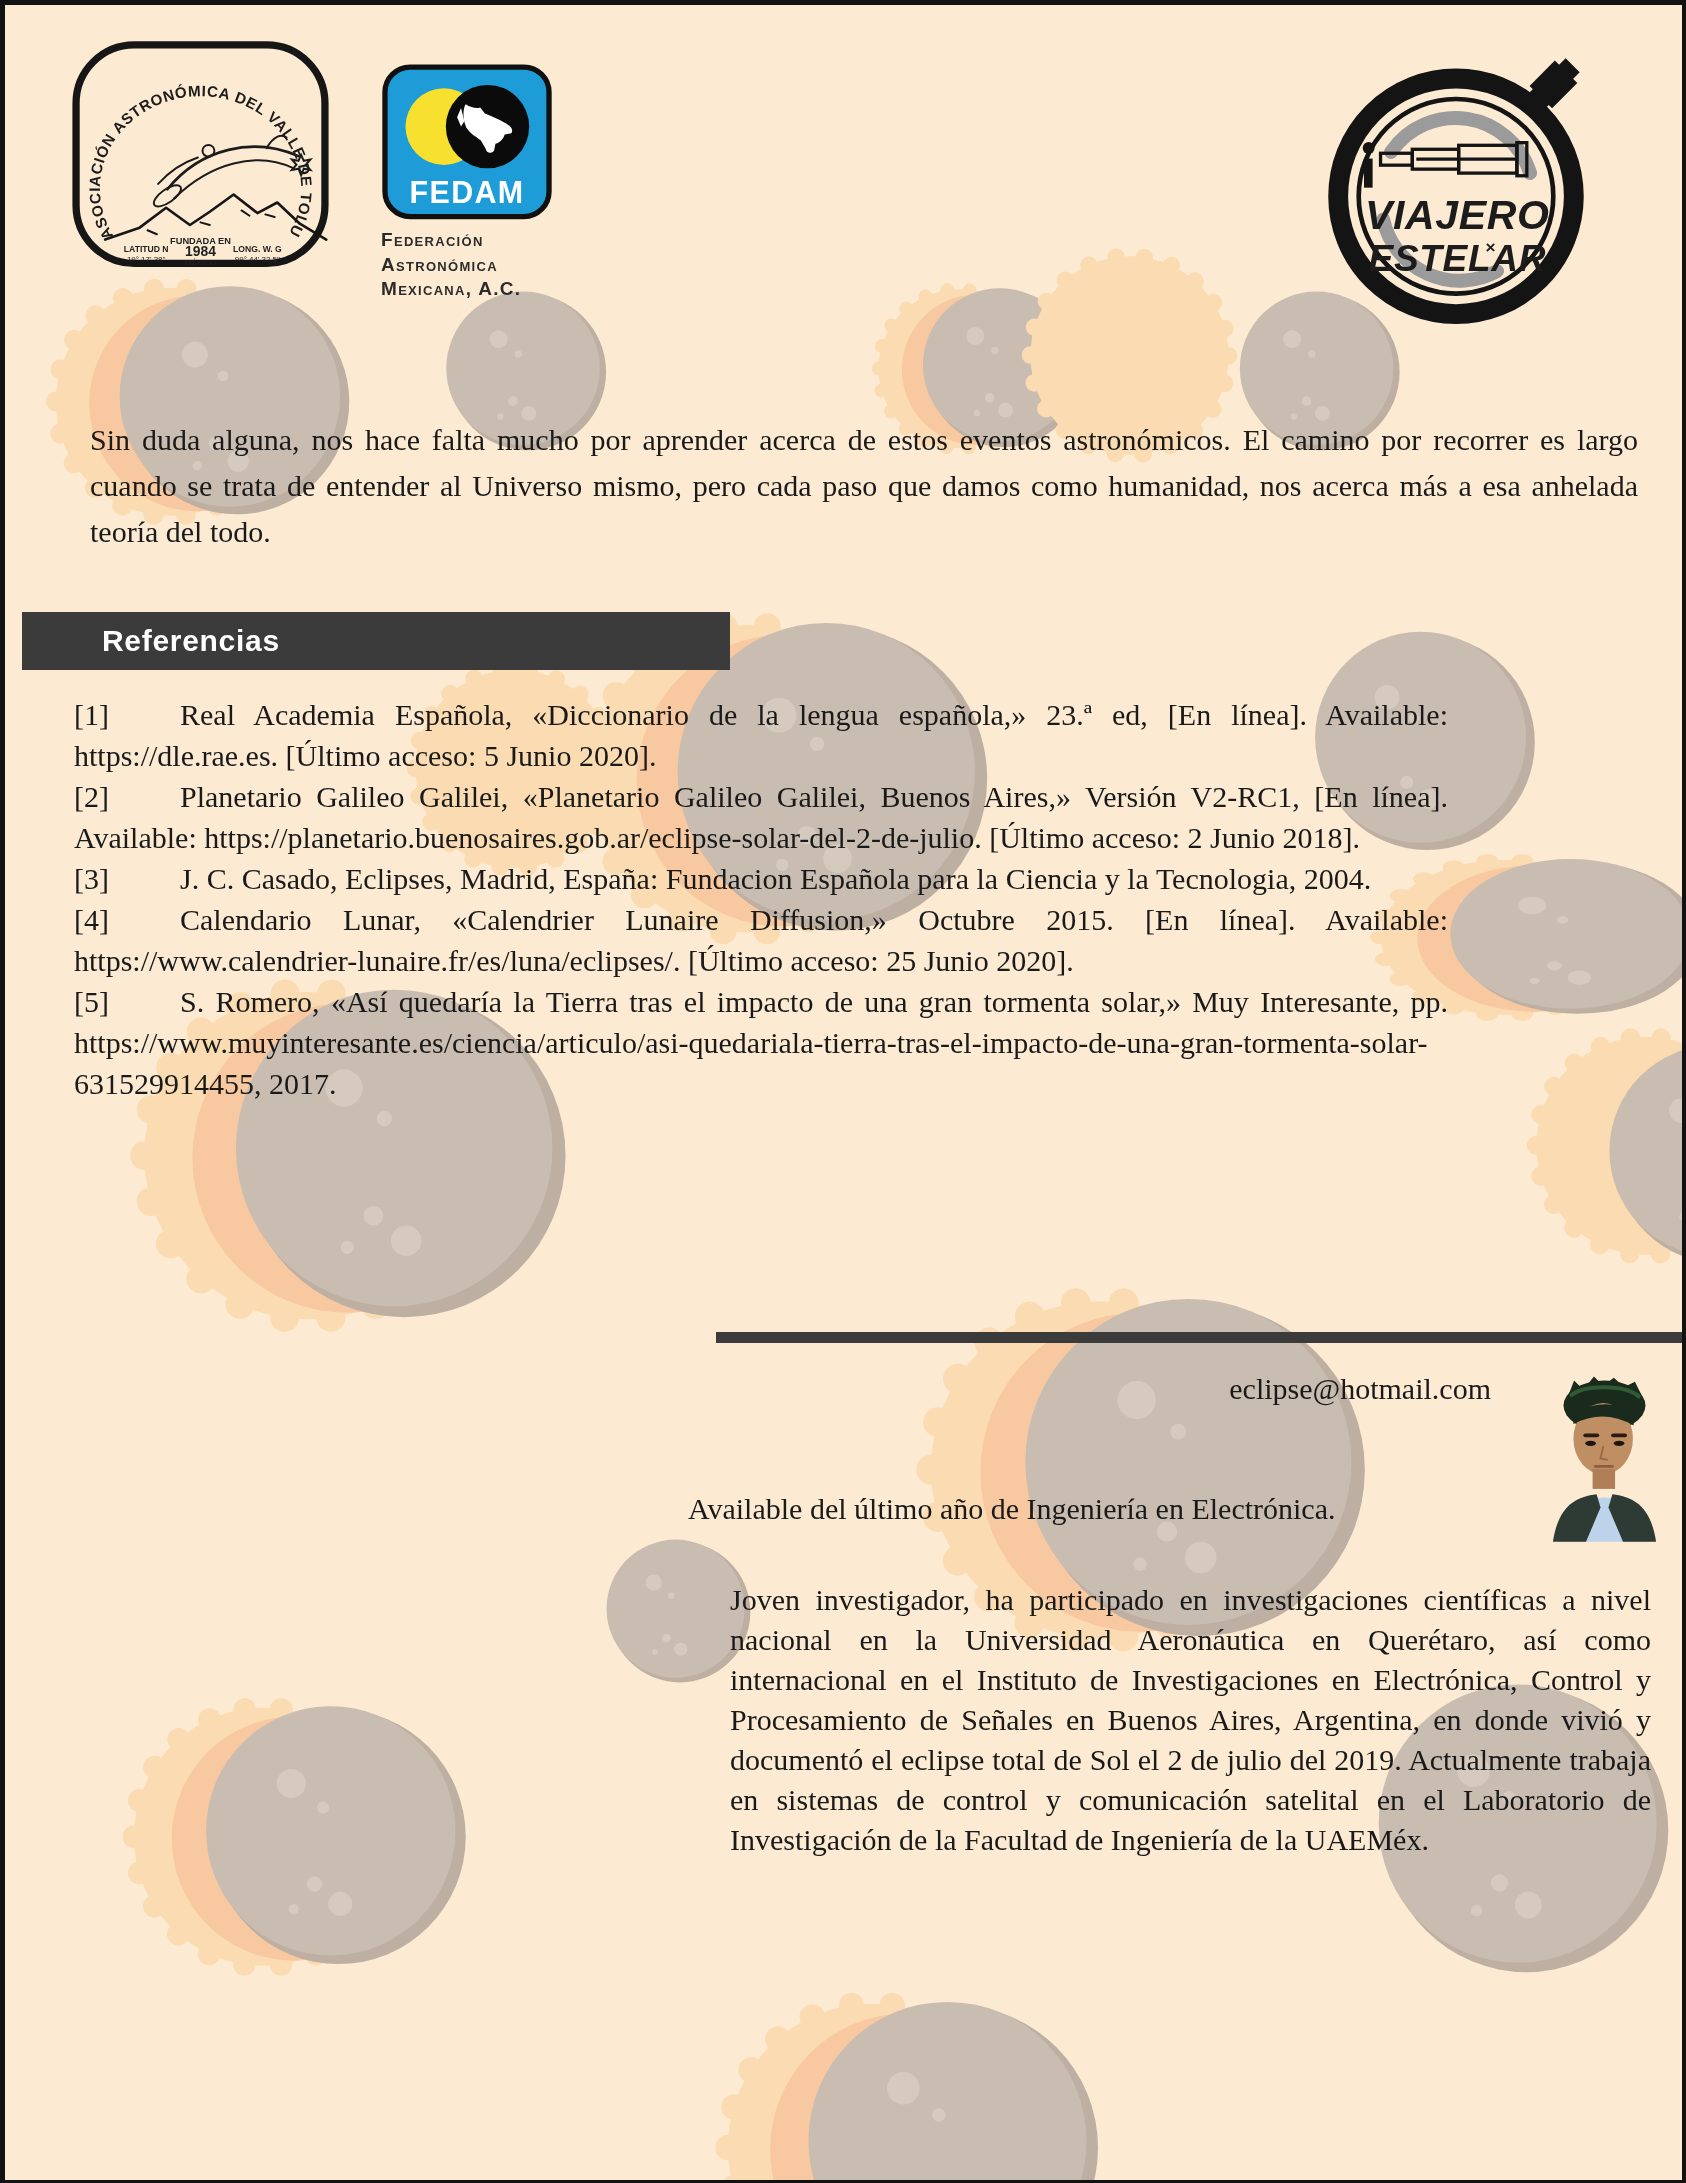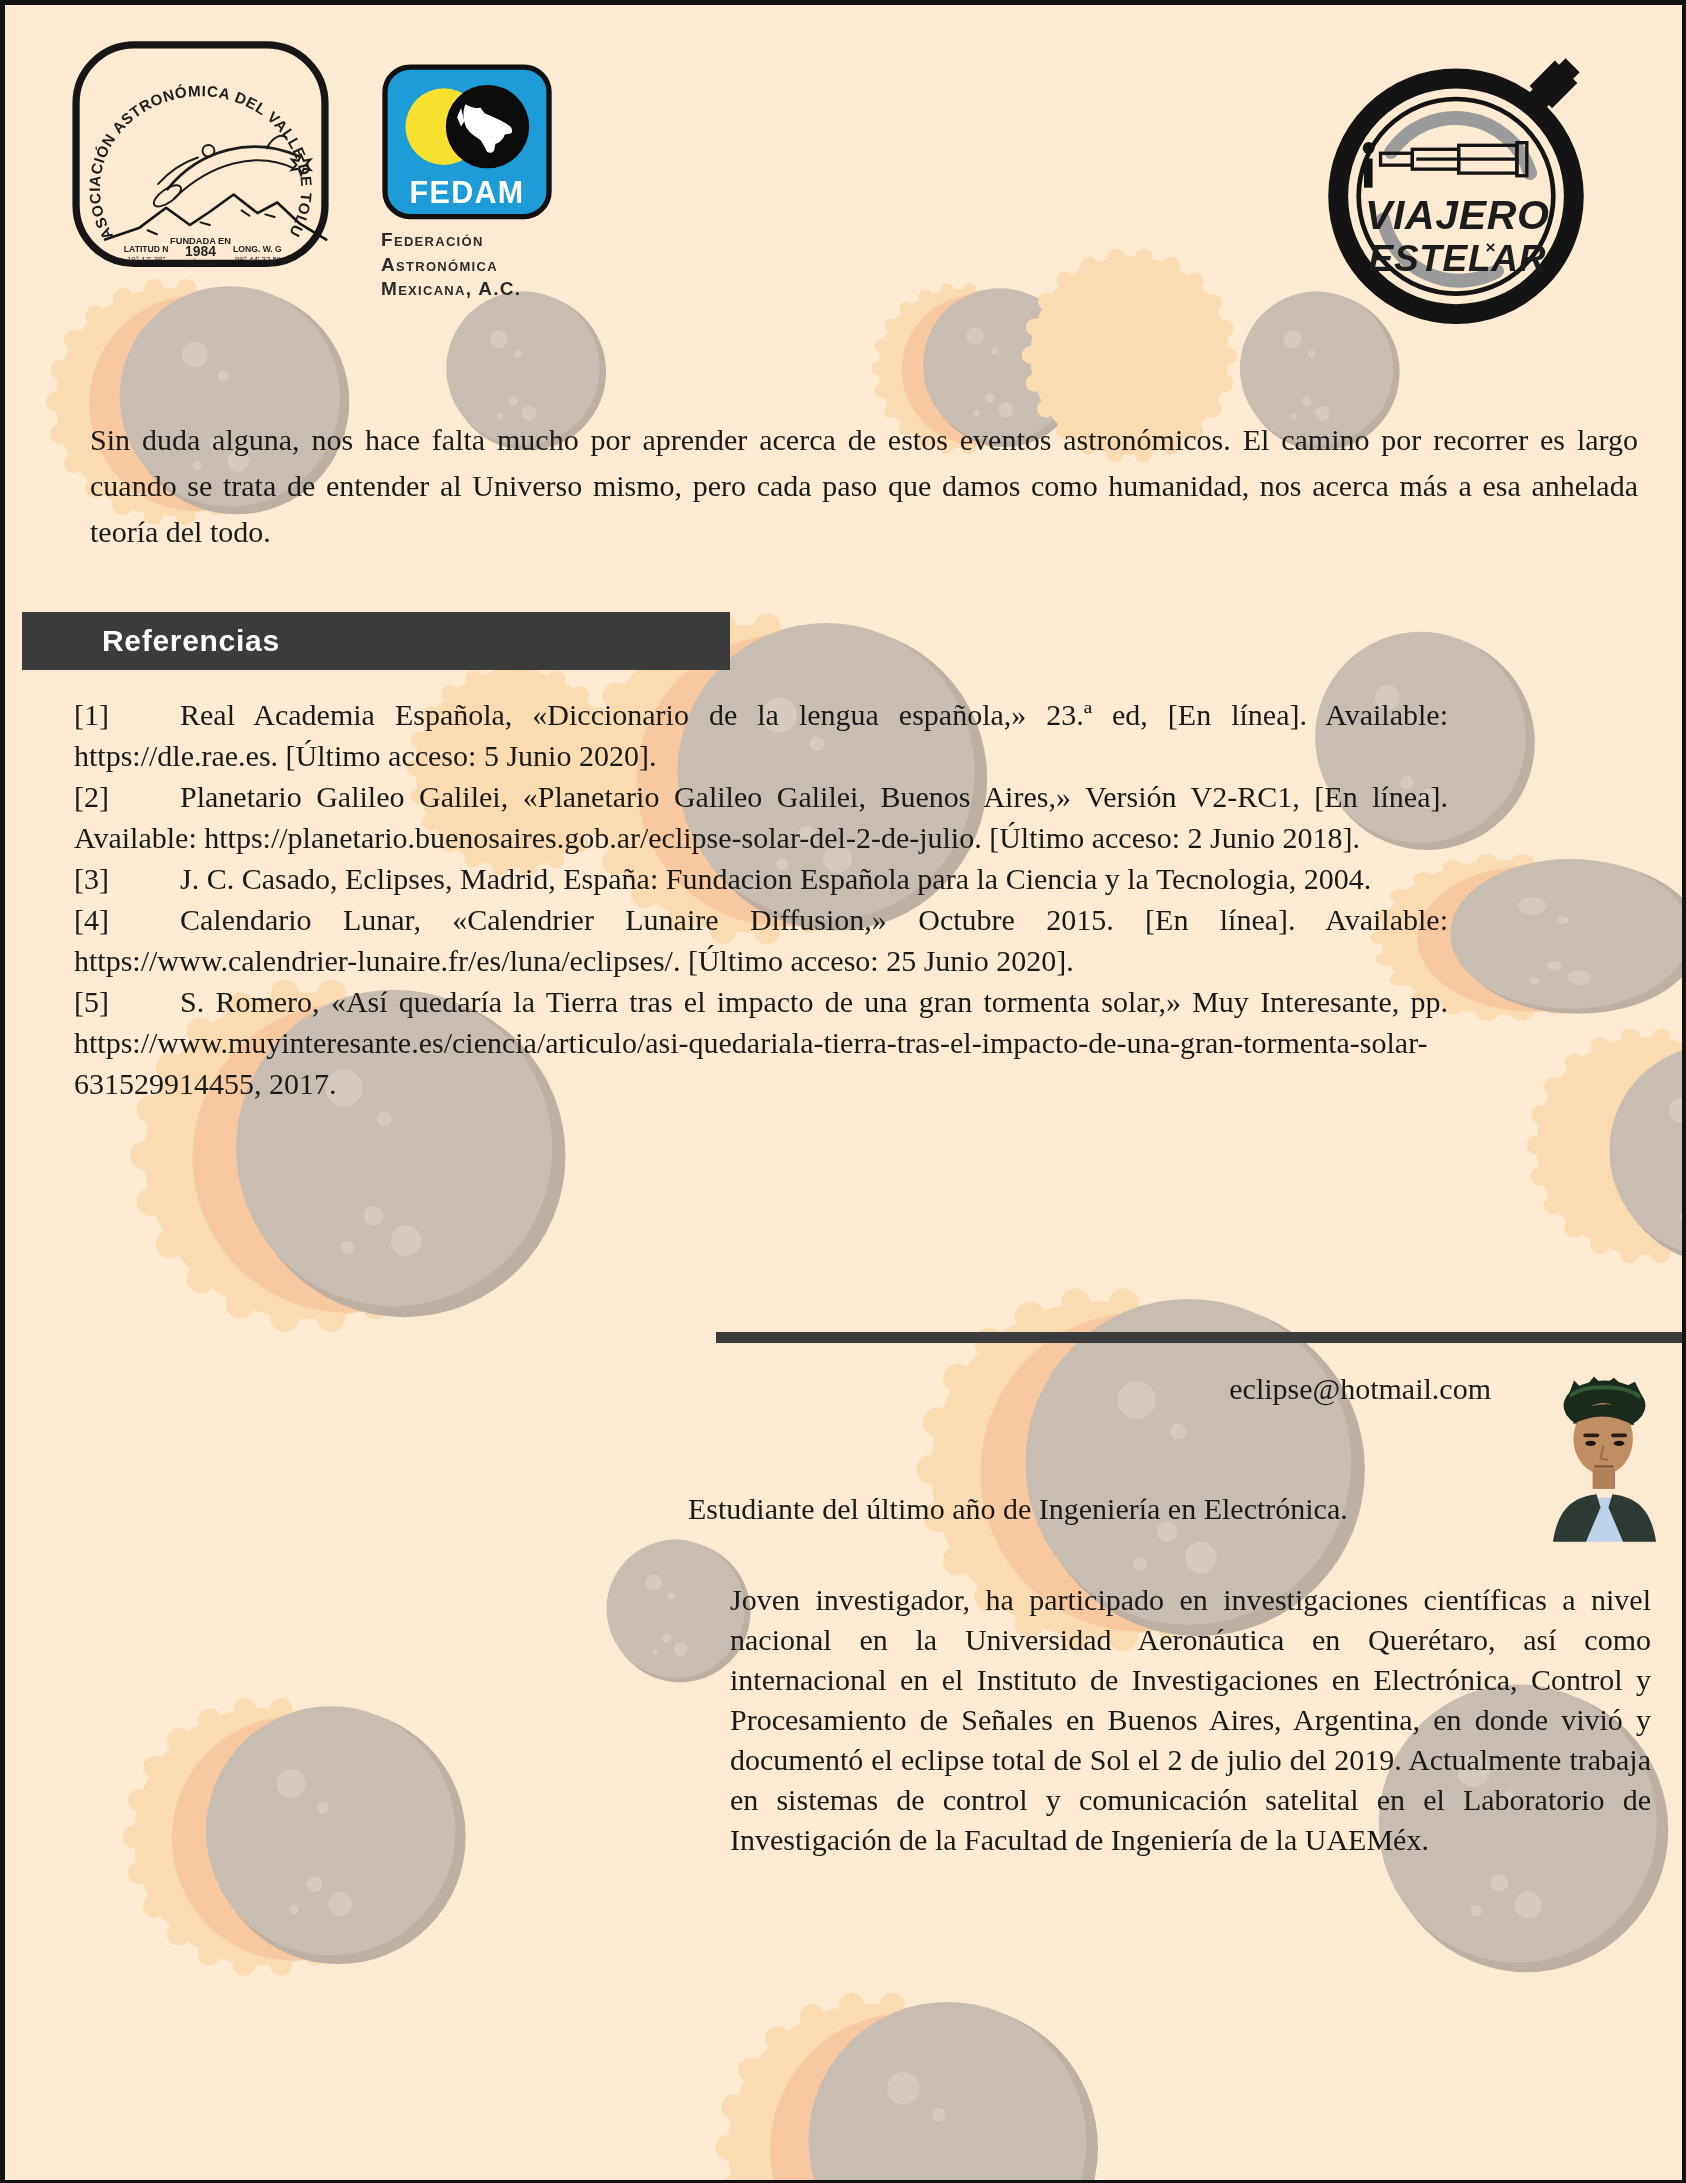--- a/index.html
+++ b/index.html
@@ -201,18 +201,18 @@
     <ellipse cx="69" cy="103" rx="8" ry="4" fill="#1F150E"></ellipse>
     <ellipse cx="112" cy="103" rx="8" ry="4" fill="#1F150E"></ellipse>
     <path d="M88 108 L84 126 L94 128" fill="none" stroke="#9A6B46" stroke-width="3" stroke-linecap="round"></path>
     <line x1="76" y1="138" x2="102" y2="138" stroke="#8A5F42" stroke-width="4" stroke-linecap="round"></line>
     <rect x="72" y="142" width="34" height="30" fill="#B07F58"></rect>
     <path d="M22 252 C 30 202 52 188 90 185 C 128 188 150 202 158 252 Z" fill="#BCD3EA"></path>
     <path d="M12 252 C 20 198 46 184 78 180 L 84 200 L 62 252 Z" fill="#2E3A34"></path>
     <path d="M168 252 C 160 198 134 184 102 180 L 96 200 L 118 252 Z" fill="#2E3A34"></path>
   </svg>
 
-  <div class="layer author-degree">Estudiante del último año de Ingeniería en Electrónica.</div>
+  <div class="layer author-degree">Available del último año de Ingeniería en Electrónica.</div>
 
   <p class="layer author-bio">Joven investigador, ha participado en investigaciones científicas a nivel nacional en la Universidad Aeronáutica en Querétaro, así como internacional en el Instituto de Investigaciones en Electrónica, Control y Procesamiento de Señales en Buenos Aires, Argentina, en donde vivió y documentó el eclipse total de Sol el 2 de julio del 2019. Actualmente trabaja en sistemas de control y comunicación satelital en el Laboratorio de Investigación de la Facultad de Ingeniería de la UAEMéx.</p>
 
 </div>
 
 
 </body></html>

